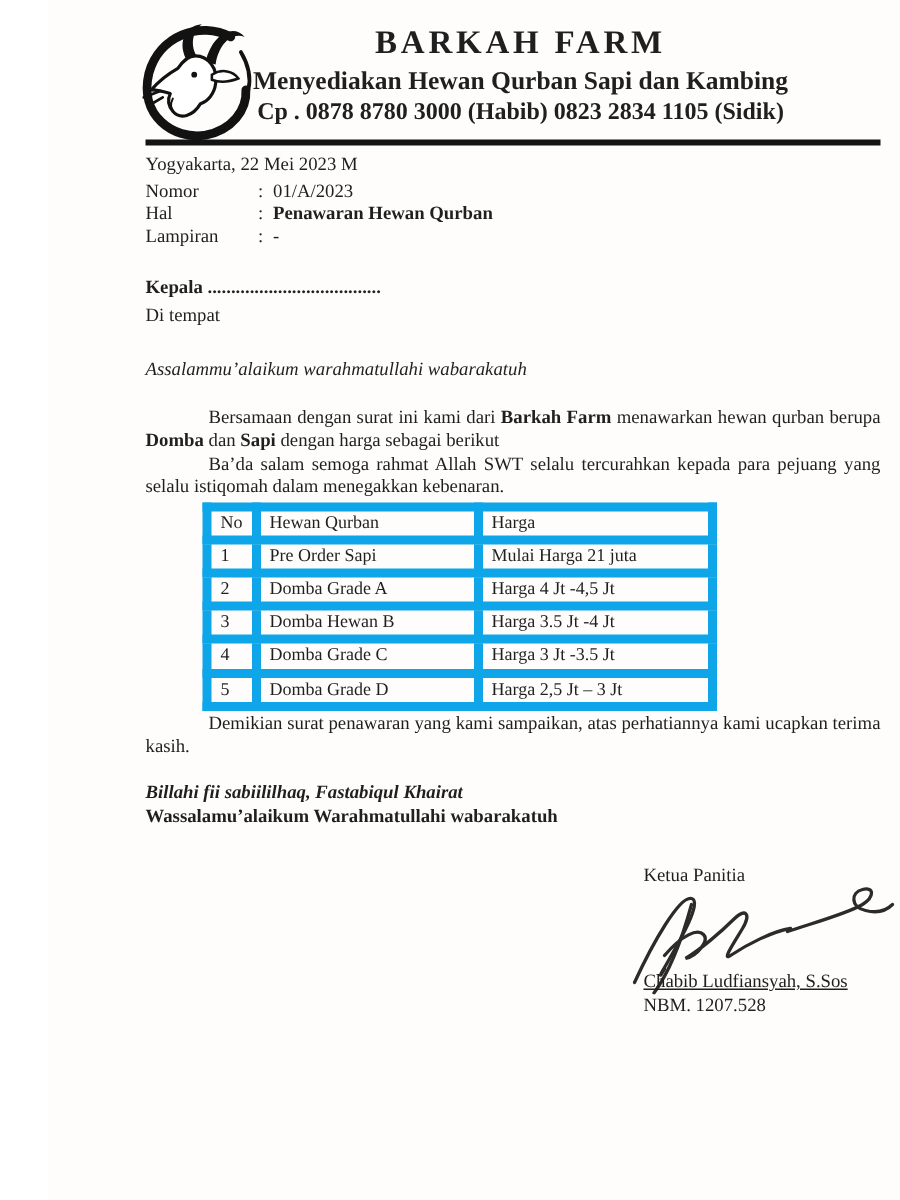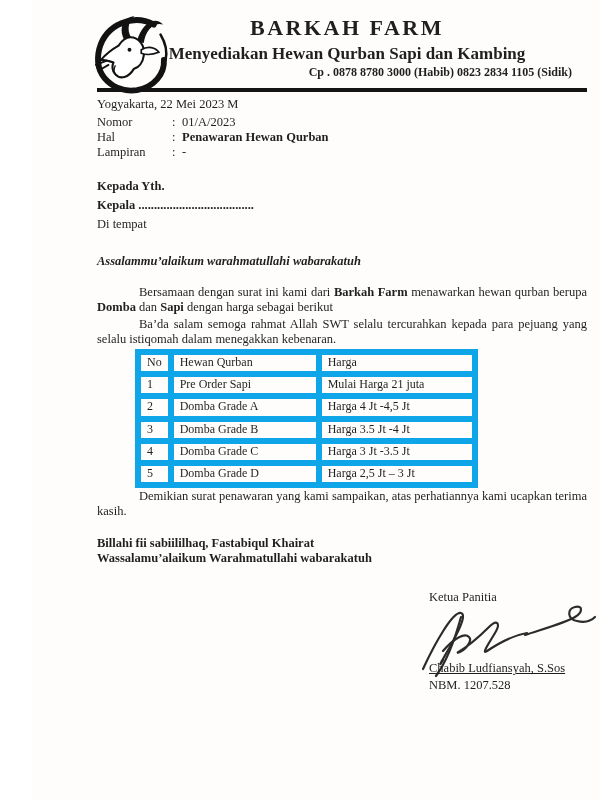--- a/index.html
+++ b/index.html
@@ -27,21 +27,21 @@
     font-size: 22px; font-weight: 700; letter-spacing: 2.5px;
     line-height: 1.15;
   }
   .lh-subtitle {
     font-size: 17px; font-weight: 700; margin-top: 4px; line-height: 1.2;
   }
   .lh-address {
     font-size: 10.8px; font-weight: 700; margin-top: 4px; line-height: 1.25;
   }
   .lh-contact {
-    font-size: 12px; font-weight: 700; line-height: 1.25; text-align: right;
+    font-size: 16px; font-weight: 700; line-height: 1.25;
   }
   .lh-rule {
     margin: 8px 45px 0 65px;
     border: none;
     border-top: 4.5px solid #141414;
     height: 0;
   }
 
   
   .content { padding: 0 45px 0 65px; font-size: 12.5px; line-height: 1.22; }
@@ -49,21 +49,21 @@
   .date-line { text-align: left; margin-top: 5px; }
 
   .meta { margin-top: 3px; }
   .meta-row { display: flex; }
   .meta-label { width: 75px; }
   .meta-sep { width: 10px; }
   .bold { font-weight: 700; }
 
   .recipient { margin-top: 16px; line-height: 1.55; }
 
-  .salam-open { margin-top: 19px; font-weight: 700; font-style: italic; }
+  .salam-open { margin-top: 19px; font-weight: 400; font-style: italic; }
 
   .para { text-align: justify; }
   .indent { text-indent: 42px; }
   .p1 { margin-top: 1px; }
   .p2 { margin-top: 16px; }
 
   
   .price-table {
     border-collapse: collapse;
     margin: 2px 0 0 38px;
@@ -78,21 +78,21 @@
     white-space: nowrap;
   }
   .col-no { width: 30px; }
   .col-hewan { width: 148px; }
   .col-harga { width: 156px; }
 
   .p3 { margin-top: 12px; }
   .p4 { margin-top: 1px; }
 
   .closing { margin-top: 16px; }
-  .closing-italic { font-weight: 700; }
+  .closing-italic { font-weight: 700; font-style: italic; }
   .closing-bold { font-weight: 700; }
 
   
   .sig-block { margin: 24px 0 0 332px; width: 210px; position: relative; }
   .sig-role { font-size: 12.5px; }
   .sig-scrawl { display: block; margin: -6px 0 -16px -22px; }
   .sig-name { font-size: 12.5px; text-decoration: underline; white-space: nowrap; }
   .sig-nbm { font-size: 12.5px; margin-top: 1px; }
 </style>
 </head>
@@ -143,21 +143,20 @@
         <span class="meta-value bold">Penawaran Hewan Qurban</span>
       </div>
       <div class="meta-row">
         <span class="meta-label">Lampiran</span>
         <span class="meta-sep">:</span>
         <span class="meta-value">-</span>
       </div>
     </div>
 
     <div class="recipient">
-      <div class="bold">Kepada Yth.</div>
       <div class="bold">Kepala .....................................</div>
       <div>Di tempat</div>
     </div>
 
     <div class="salam-open">Assalammu’alaikum warahmatullahi wabarakatuh</div>
 
     <p class="para indent p2"><span>Bersamaan dengan surat ini kami dari </span><span class="bold">Barkah Farm</span><span> menawarkan hewan qurban berupa </span><span class="bold">Domba</span><span> dan </span><span class="bold">Sapi</span><span> dengan harga sebagai berikut</span></p>
 
     <p class="para indent p1">Ba’da salam semoga rahmat Allah SWT selalu tercurahkan kepada para pejuang yang selalu istiqomah dalam menegakkan kebenaran.</p>
 
@@ -180,21 +179,21 @@
           <td>Pre Order Sapi</td>
           <td>Mulai Harga 21 juta</td>
         </tr>
         <tr>
           <td>2</td>
           <td>Domba Grade A</td>
           <td>Harga 4 Jt -4,5 Jt</td>
         </tr>
         <tr>
           <td>3</td>
-          <td>Domba Grade B</td>
+          <td>Domba Hewan B</td>
           <td>Harga 3.5 Jt -4 Jt</td>
         </tr>
         <tr>
           <td>4</td>
           <td>Domba Grade C</td>
           <td>Harga 3 Jt -3.5 Jt</td>
         </tr>
         <tr>
           <td>5</td>
           <td>Domba Grade D</td>

